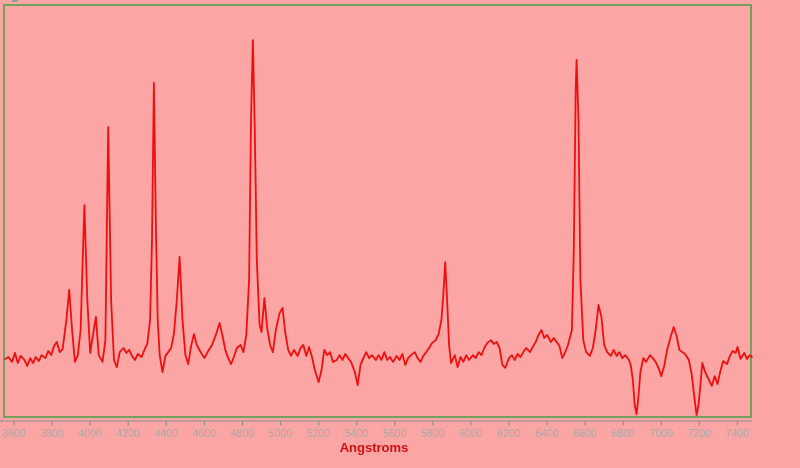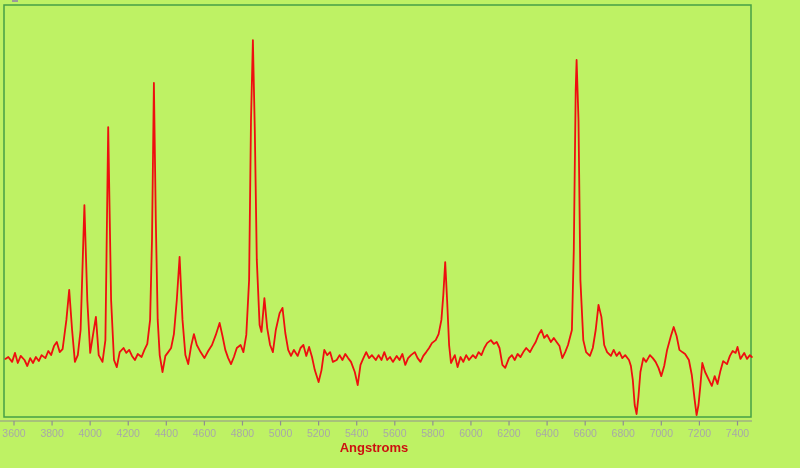--- a/index.html
+++ b/index.html
@@ -2,21 +2,21 @@
 <html><head>
 <meta charset="utf-8">
 <style>
   html, body {
     margin: 0; padding: 0;
     width: 800px; height: 468px;
     background: #000000;
     overflow: hidden;
     font-family: "Liberation Sans", sans-serif;
   }
-  .screen { position: relative; width: 800px; height: 468px; background: #bef264; }
+  .screen { position: relative; width: 800px; height: 468px; background: #fca5a5; }
   svg { position: absolute; left: 0; top: 0; display: block; }
   .tick-label {
     font-family: "Liberation Sans", sans-serif;
     font-size: 10.5px;
   }
   .axis-title {
     font-family: "Liberation Sans", sans-serif;
     font-size: 13px;
     font-weight: bold;
   }

